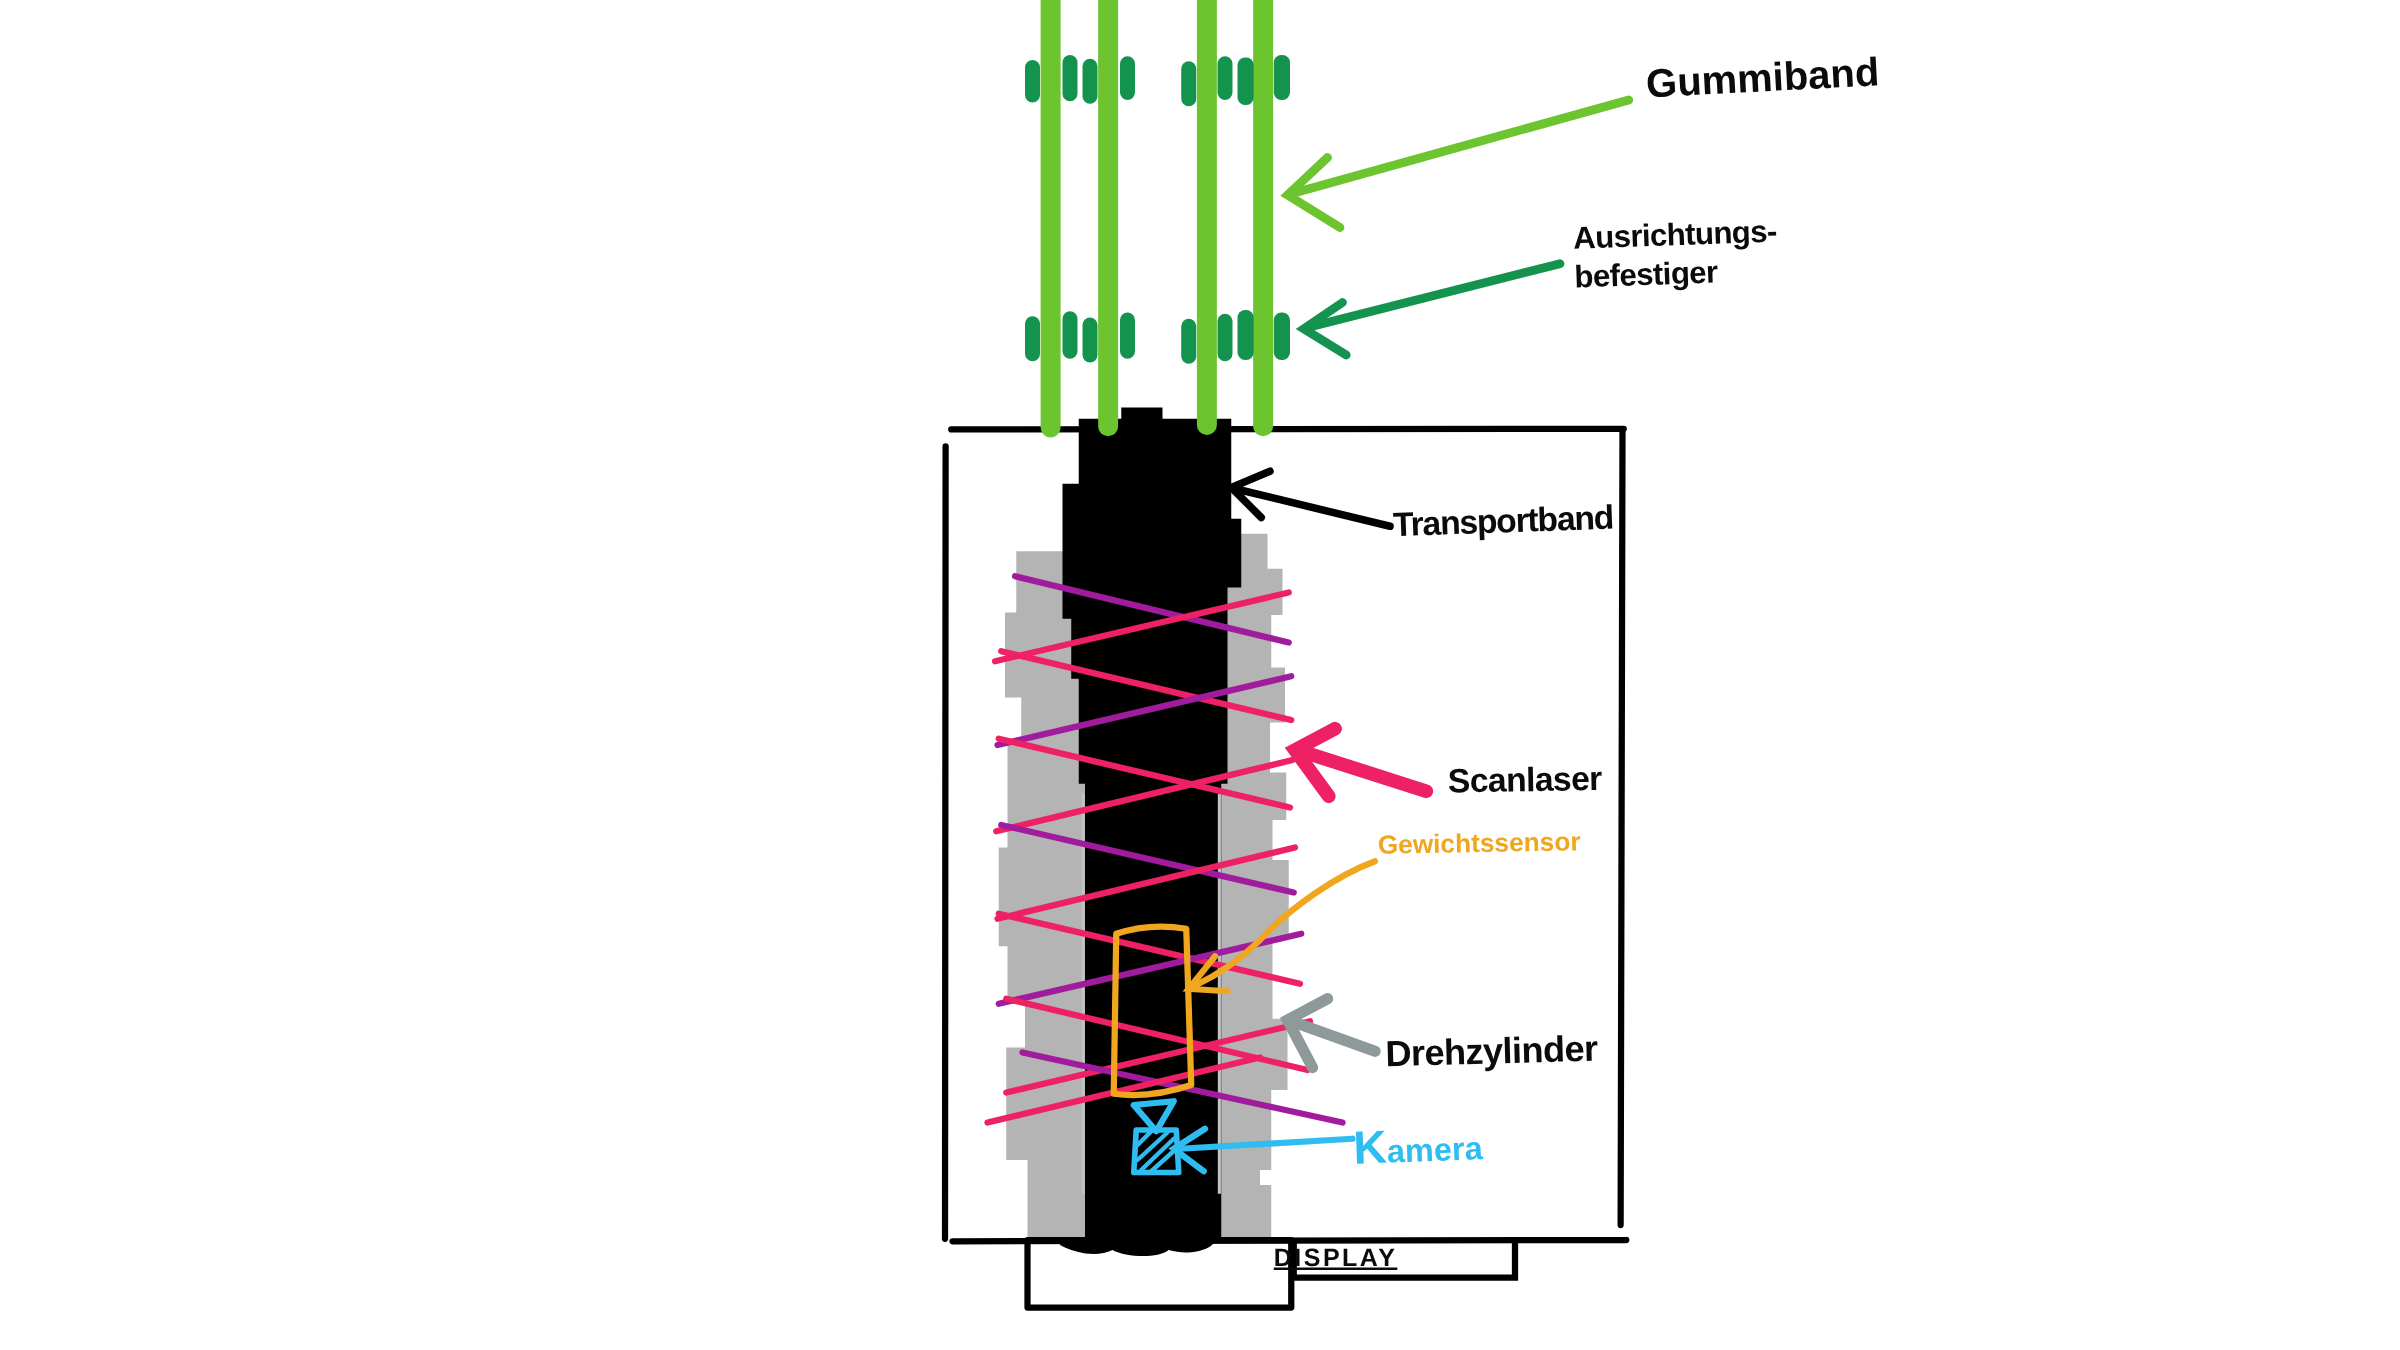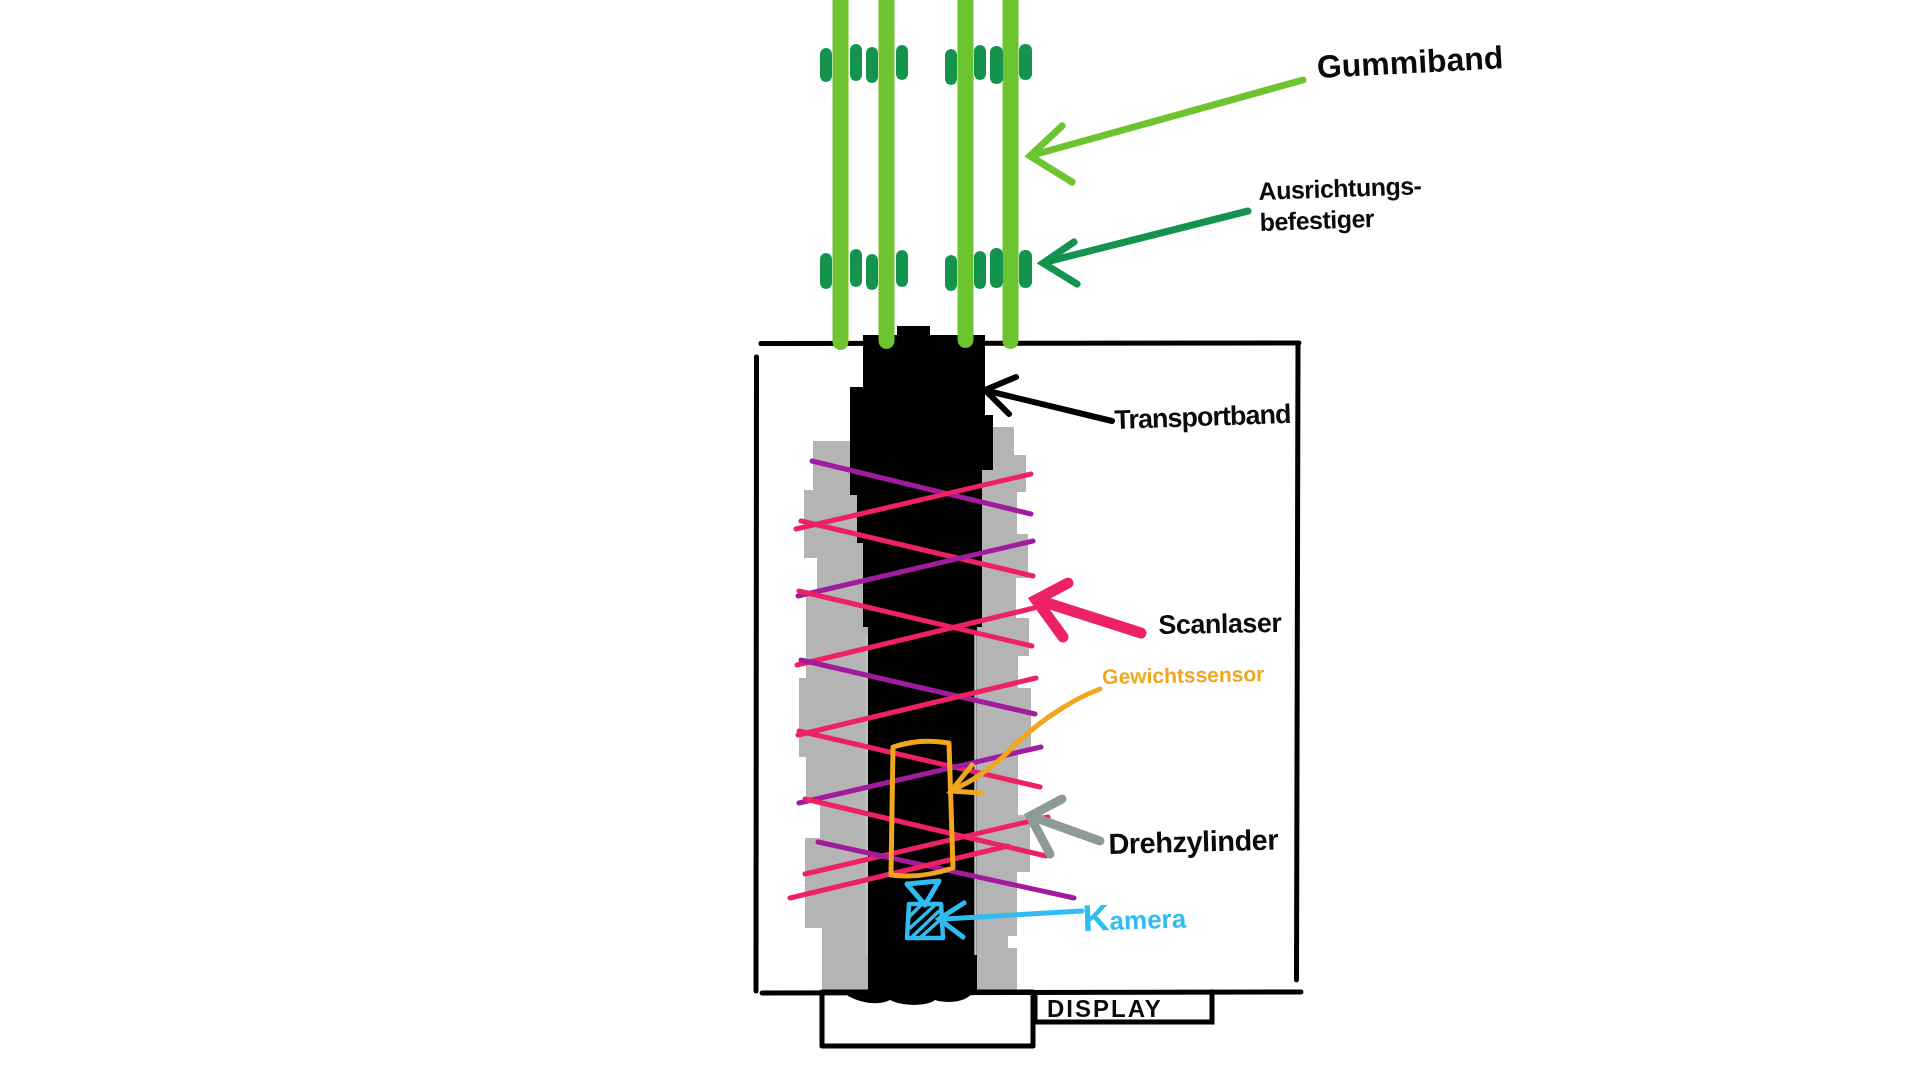--- a/index.html
+++ b/index.html
@@ -28,21 +28,21 @@
   .lbl-scanlaser     { left: 1158px; top: 611px; font-size: 27px; letter-spacing: -0.5px; transform: rotate(-1deg); }
   .lbl-gewicht       { left: 1102px; top: 665px; font-size: 21px; color: #f0a61e; transform: rotate(-1deg); }
   .lbl-drehzylinder  { left: 1108px; top: 829px; font-size: 29px; letter-spacing: -0.5px; transform: rotate(-1.5deg); }
   .lbl-kamera        { left: 1082px; top: 899px; font-size: 26px; color: #2fbdf1; transform: rotate(-2deg); display: block; }
   .lbl-kamera::first-letter { font-size: 37px; }
   .lbl-eingang {
     left: 822px; top: 992px; width: 211px; height: 54px;
     display: flex; align-items: center; justify-content: center;
     font-size: 33px; letter-spacing: 5px;
   }
-  .lbl-display       { left: 1047px; top: 996px; font-size: 24px; letter-spacing: 2px; }
+  .lbl-display       { left: 1019px; top: 996px; font-size: 20px; letter-spacing: 2px; text-decoration: underline; }
 </style>
 </head>
 <body>
 
 <div id="stage">
 
   <svg id="sketch-svg" width="1920" height="1080" viewBox="0 0 1920 1080">
 
     <g stroke="#000000" stroke-width="5" stroke-linecap="round" fill="none">
       <line x1="761" y1="343.5" x2="1299" y2="343"></line>

